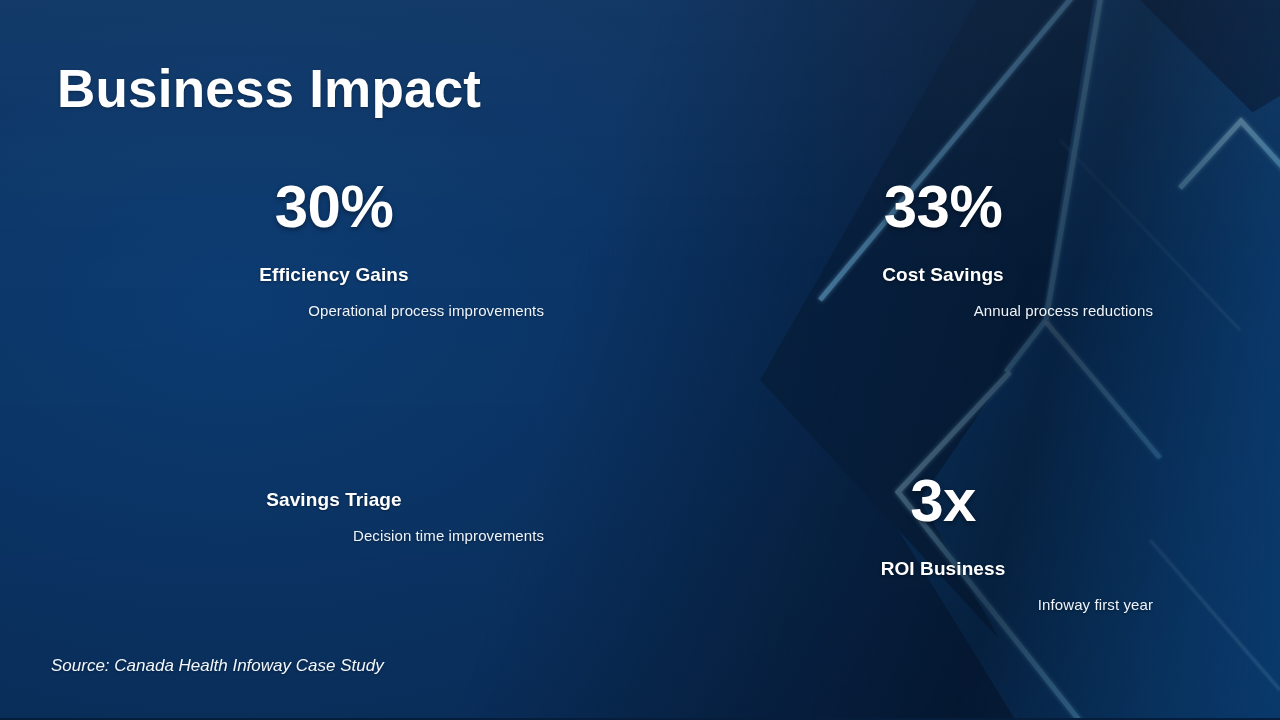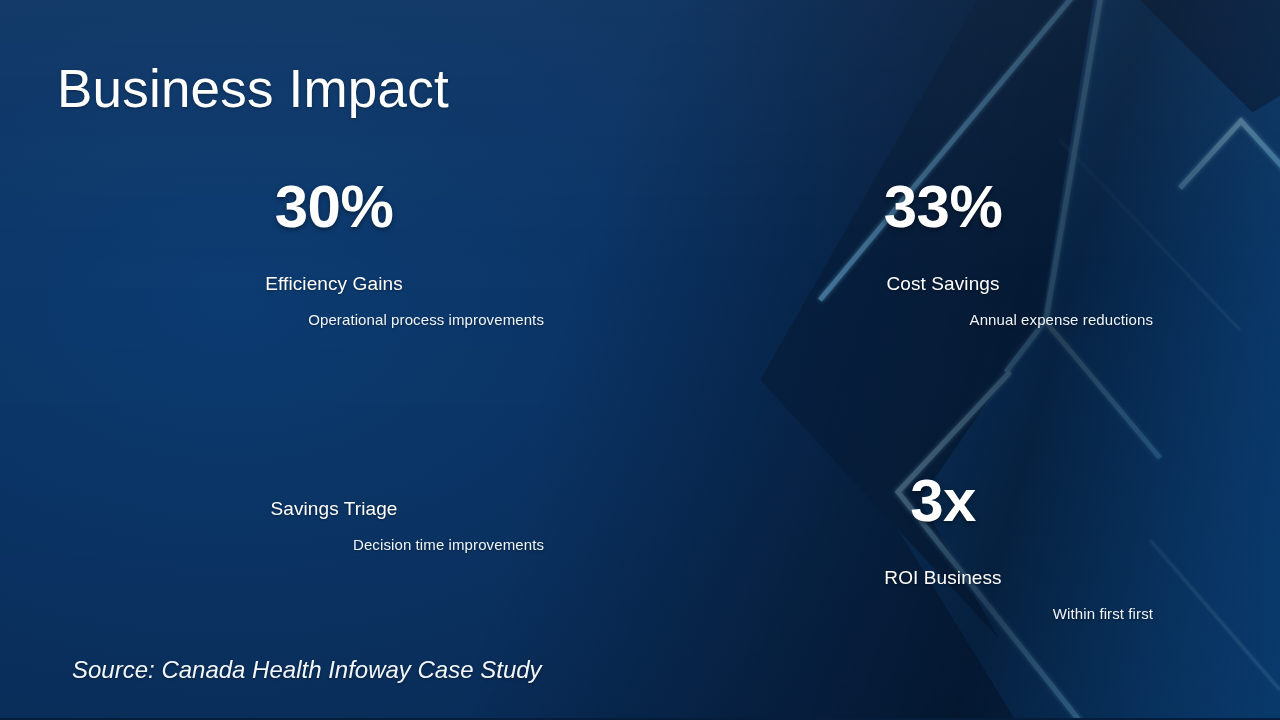--- a/index.html
+++ b/index.html
@@ -54,21 +54,21 @@
   .content {
     position: absolute;
     inset: 0;
   }
 
   .slide-title {
     position: absolute;
     left: 57px;
     top: 58px;
     font-size: 53px;
-    font-weight: 400;
+    font-weight: 700;
     letter-spacing: 0.2px;
     color: #ffffff;
     white-space: nowrap;
     text-shadow: 0 1px 3px rgba(0,0,0,0.35);
   }
 
   .stats-grid {
     position: absolute;
     left: 0;
     top: 168px;
@@ -89,42 +89,42 @@
   .stat-value {
     font-size: 60px;
     font-weight: bold;
     line-height: 1;
     color: #ffffff;
     letter-spacing: -0.5px;
     text-shadow: 0 2px 5px rgba(0,0,0,0.42);
     margin-top: 9px;
   }
   .stat-label {
-    margin-top: 36px;
+    margin-top: 27px;
     font-size: 19px;
-    font-weight: normal;
+    font-weight: bold;
     color: #ffffff;
     letter-spacing: 0.1px;
     text-shadow: 0 1px 3px rgba(0,0,0,0.40);
   }
   .stat-desc {
     margin-top: 16px;
     font-size: 15px;
     font-weight: normal;
     color: #eef4fa;
     letter-spacing: 0.1px;
     text-shadow: 0 1px 3px rgba(0,0,0,0.40);
     text-align: right;
   }
 
   .source-note {
     position: absolute;
-    left: 72px;
+    left: 51px;
     top: 656px;
-    font-size: 24px;
+    font-size: 17px;
     font-style: italic;
     color: #f2f7fc;
     white-space: nowrap;
     text-shadow: 0 1px 3px rgba(0,0,0,0.40);
   }
 </style>
 </head>
 <body>
 
 <div id="slide">
@@ -207,32 +207,32 @@
 
       <div class="stat stat-col-left stat-row-top">
         <div class="stat-value">30%</div>
         <div class="stat-label">Efficiency Gains</div>
         <div class="stat-desc">Operational process improvements</div>
       </div>
 
       <div class="stat stat-col-right stat-row-top">
         <div class="stat-value">33%</div>
         <div class="stat-label">Cost Savings</div>
-        <div class="stat-desc">Annual expense reductions</div>
+        <div class="stat-desc">Annual process reductions</div>
       </div>
 
       <div class="stat stat-col-left stat-row-bottom">
         <div class="stat-label">Savings Triage</div>
         <div class="stat-desc">Decision time improvements</div>
       </div>
 
       <div class="stat stat-col-right stat-row-bottom">
         <div class="stat-value">3x</div>
         <div class="stat-label">ROI Business</div>
-        <div class="stat-desc">Within first first</div>
+        <div class="stat-desc">Infoway first year</div>
       </div>
 
     </div>
 
     <div class="source-note">Source: Canada Health Infoway Case Study</div>
 
   </div>
 </div>
 
 </body></html>

